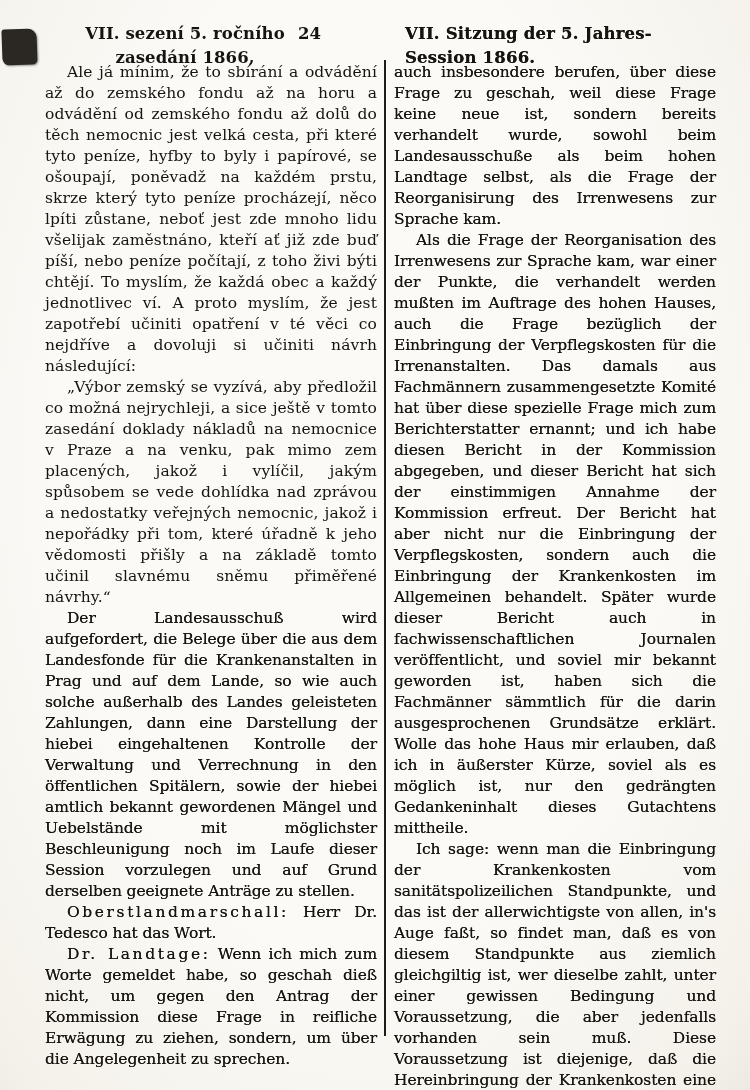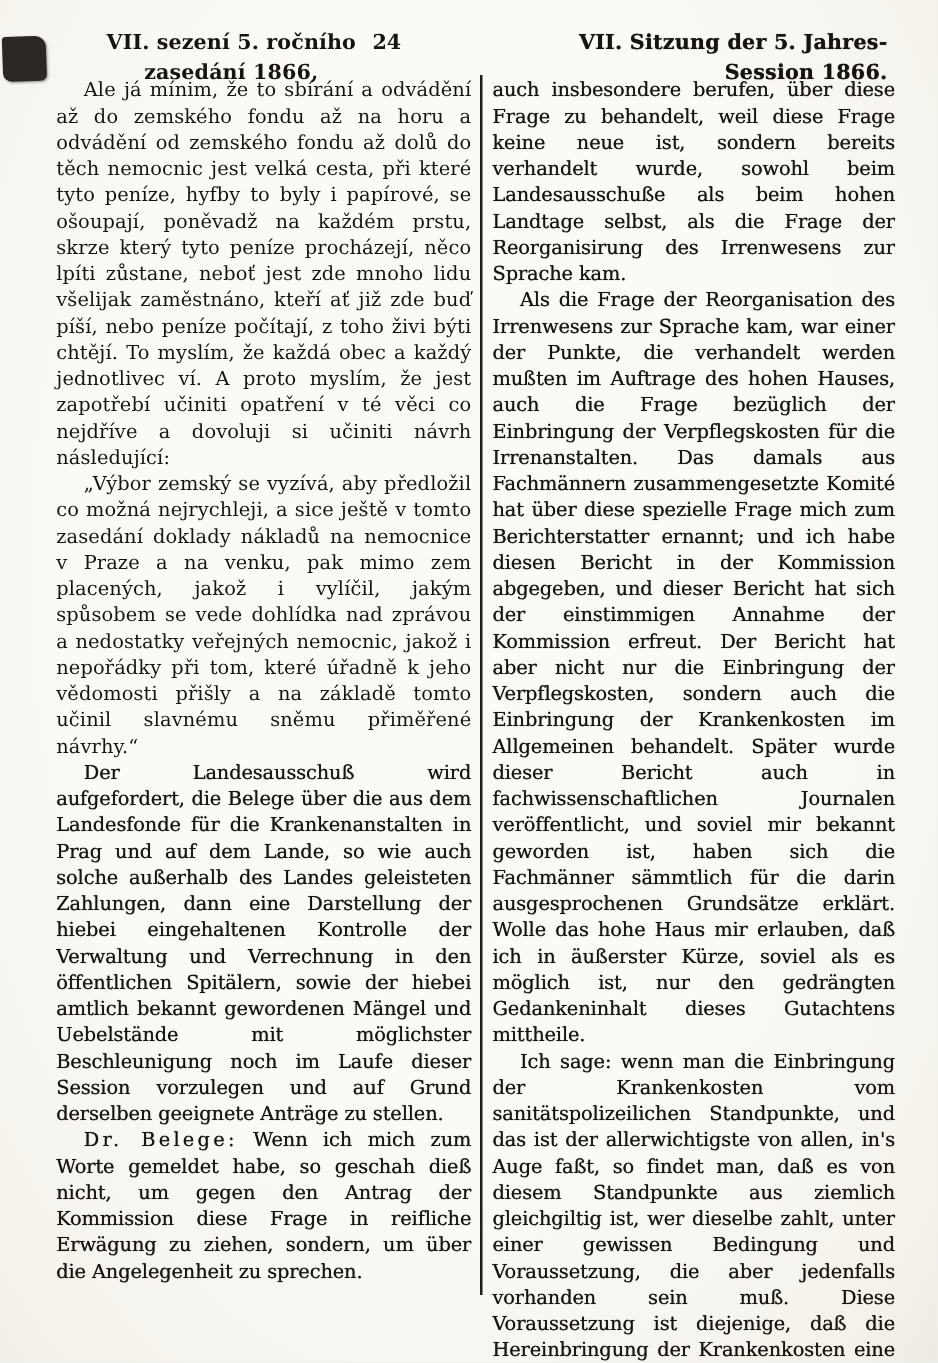--- a/index.html
+++ b/index.html
@@ -22,21 +22,21 @@
     border-radius:3px 9px 5px 7px;
     transform:rotate(-2deg);
     box-shadow:1px 1px 2px rgba(43,39,34,.45);
   }
   .running-head{
     position:absolute;top:22px;left:0;width:750px;height:24px;
     font-weight:bold;font-size:16.5px;line-height:24px;
   }
   .running-head .h-left{position:absolute;left:45px;width:280px;text-align:center;}
   .running-head .h-num{position:absolute;left:298px;width:48px;text-align:left;}
-  .running-head .h-right{position:absolute;left:405px;width:305px;text-align:right;letter-spacing:.2px;}
+  .running-head .h-right{position:absolute;left:405px;width:305px;text-align:left;letter-spacing:.2px;}
   .column-divider{
     position:absolute;left:384px;top:60px;width:2px;height:976px;
     background:#201d18;
   }
   .col{
     position:absolute;top:62px;
     text-align:justify;
     font-size:15.5px;line-height:21px;
   }
   .col-left{left:45px;width:332px;}
@@ -65,25 +65,28 @@
     <span class="h-right fraktur">VII. Sitzung der 5. Jahres-Session 1866.</span>
   </div>
 
   <div class="column-divider"></div>
 
   <div class="col col-left">
     <p class="czech">Ale já mínim, že to sbírání a odvádění až do zemského fondu až na horu a odvádění od zemského fondu až dolů do těch nemocnic jest velká cesta, při které tyto peníze, hyfby to byly i papírové, se ošoupají, poněvadž na každém prstu, skrze který tyto peníze procházejí, něco lpíti zůstane, neboť jest zde mnoho lidu všelijak zaměstnáno, kteří ať již zde buď píší, nebo peníze počítají, z toho živi býti chtějí. To myslím, že každá obec a každý jednotlivec ví. A proto myslím, že jest zapotřebí učiniti opatření v té věci co nejdříve a dovoluji si učiniti návrh následující:</p>
     <p class="czech">„Výbor zemský se vyzívá, aby předložil co možná nejrychleji, a sice ještě v tomto zasedání doklady nákladů na nemocnice v Praze a na venku, pak mimo zem placených, jakož i vylíčil, jakým spůsobem se vede dohlídka nad zprávou a nedostatky veřejných nemocnic, jakož i nepořádky při tom, které úřadně k jeho vědomosti přišly a na základě tomto učinil slavnému sněmu přiměřené návrhy.“</p>
     <p class="fraktur">Der Landesausschuß wird aufgefordert, die Belege über die aus dem Landesfonde für die Krankenanstalten in Prag und auf dem Lande, so wie auch solche außerhalb des Landes geleisteten Zahlungen, dann eine Darstellung der hiebei eingehaltenen Kontrolle der Verwaltung und Verrechnung in den öffentlichen Spitälern, sowie der hiebei amtlich bekannt gewordenen Mängel und Uebelstände mit möglichster Beschleunigung noch im Laufe dieser Session vorzulegen und auf Grund derselben geeignete Anträge zu stellen.</p>
     <p class="fraktur">
-      <span class="speaker">Dr. Belege:</span><span> Wenn ich mich zum Worte gemeldet habe, so geschah dieß nicht, um gegen den Antrag der Kommission diese Frage in reifliche Erwägung zu ziehen, sondern, um über die Angelegenheit zu sprechen.</span>
+      <span class="speaker">Oberstlandmarschall:</span><span> Herr Dr. Tedesco hat das Wort.</span>
+    </p>
+    <p class="fraktur">
+      <span class="speaker">Dr. Landtage:</span><span> Wenn ich mich zum Worte gemeldet habe, so geschah dieß nicht, um gegen den Antrag der Kommission diese Frage in reifliche Erwägung zu ziehen, sondern, um über die Angelegenheit zu sprechen.</span>
     </p>
 
   </div>
 
   <div class="col col-right">
-    <p class="fraktur noindent">auch insbesondere berufen, über diese Frage zu behandelt, weil diese Frage keine neue ist, sondern bereits verhandelt wurde, sowohl beim Landesausschuße als beim hohen Landtage selbst, als die Frage der Reorganisirung des Irrenwesens zur Sprache kam.</p>
+    <p class="fraktur noindent">auch insbesondere berufen, über diese Frage zu geschah, weil diese Frage keine neue ist, sondern bereits verhandelt wurde, sowohl beim Landesausschuße als beim hohen Landtage selbst, als die Frage der Reorganisirung des Irrenwesens zur Sprache kam.</p>
     <p class="fraktur">Als die Frage der Reorganisation des Irrenwesens zur Sprache kam, war einer der Punkte, die verhandelt werden mußten im Auftrage des hohen Hauses, auch die Frage bezüglich der Einbringung der Verpflegskosten für die Irrenanstalten. Das damals aus Fachmännern zusammengesetzte Komité hat über diese spezielle Frage mich zum Berichterstatter ernannt; und ich habe diesen Bericht in der Kommission abgegeben, und dieser Bericht hat sich der einstimmigen Annahme der Kommission erfreut. Der Bericht hat aber nicht nur die Einbringung der Verpflegskosten, sondern auch die Einbringung der Krankenkosten im Allgemeinen behandelt. Später wurde dieser Bericht auch in fachwissenschaftlichen Journalen veröffentlicht, und soviel mir bekannt geworden ist, haben sich die Fachmänner sämmtlich für die darin ausgesprochenen Grundsätze erklärt. Wolle das hohe Haus mir erlauben, daß ich in äußerster Kürze, soviel als es möglich ist, nur den gedrängten Gedankeninhalt dieses Gutachtens mittheile.</p>
     <p class="fraktur">Ich sage: wenn man die Einbringung der Krankenkosten vom sanitätspolizeilichen Standpunkte, und das ist der allerwichtigste von allen, in's Auge faßt, so findet man, daß es von diesem Standpunkte aus ziemlich gleichgiltig ist, wer dieselbe zahlt, unter einer gewissen Bedingung und Voraussetzung, die aber jedenfalls vorhanden sein muß. Diese Voraussetzung ist diejenige, daß die Hereinbringung der Krankenkosten eine gesicherte, rasche und mit leichter Mühe zu bewerkstelligende ist.</p>
 
   </div>
 
 </div>
 
 </body></html>

